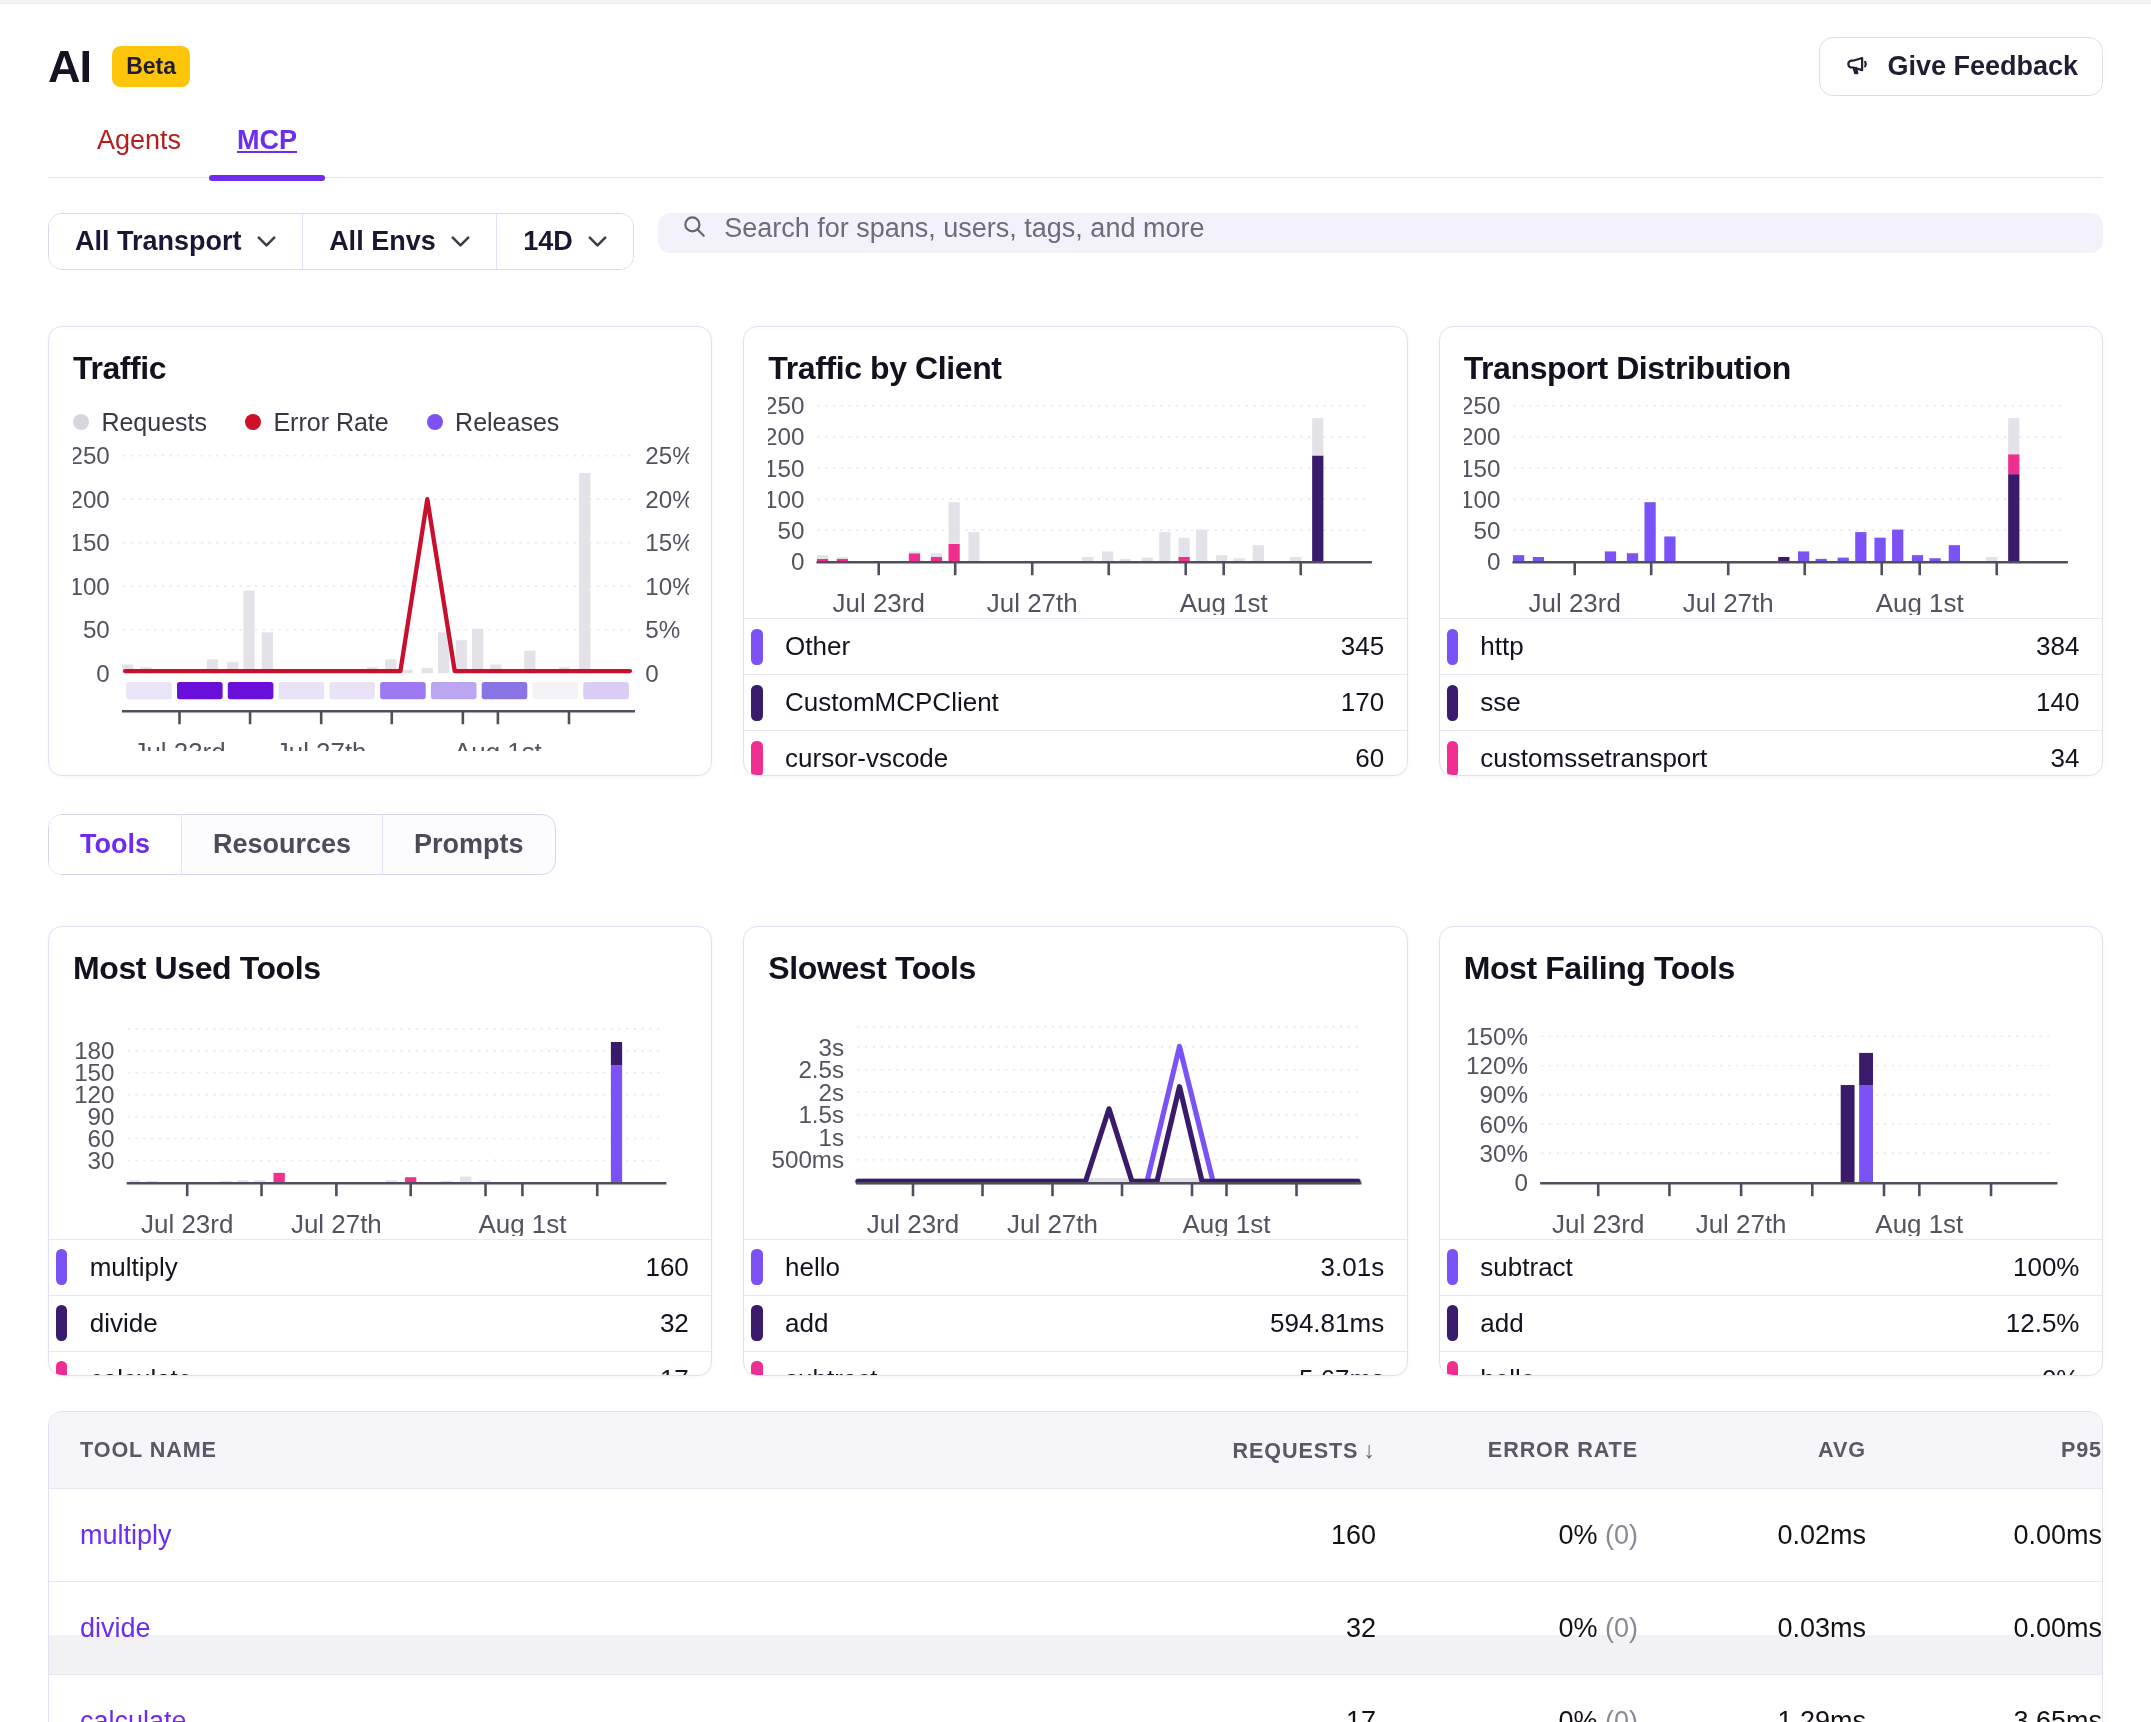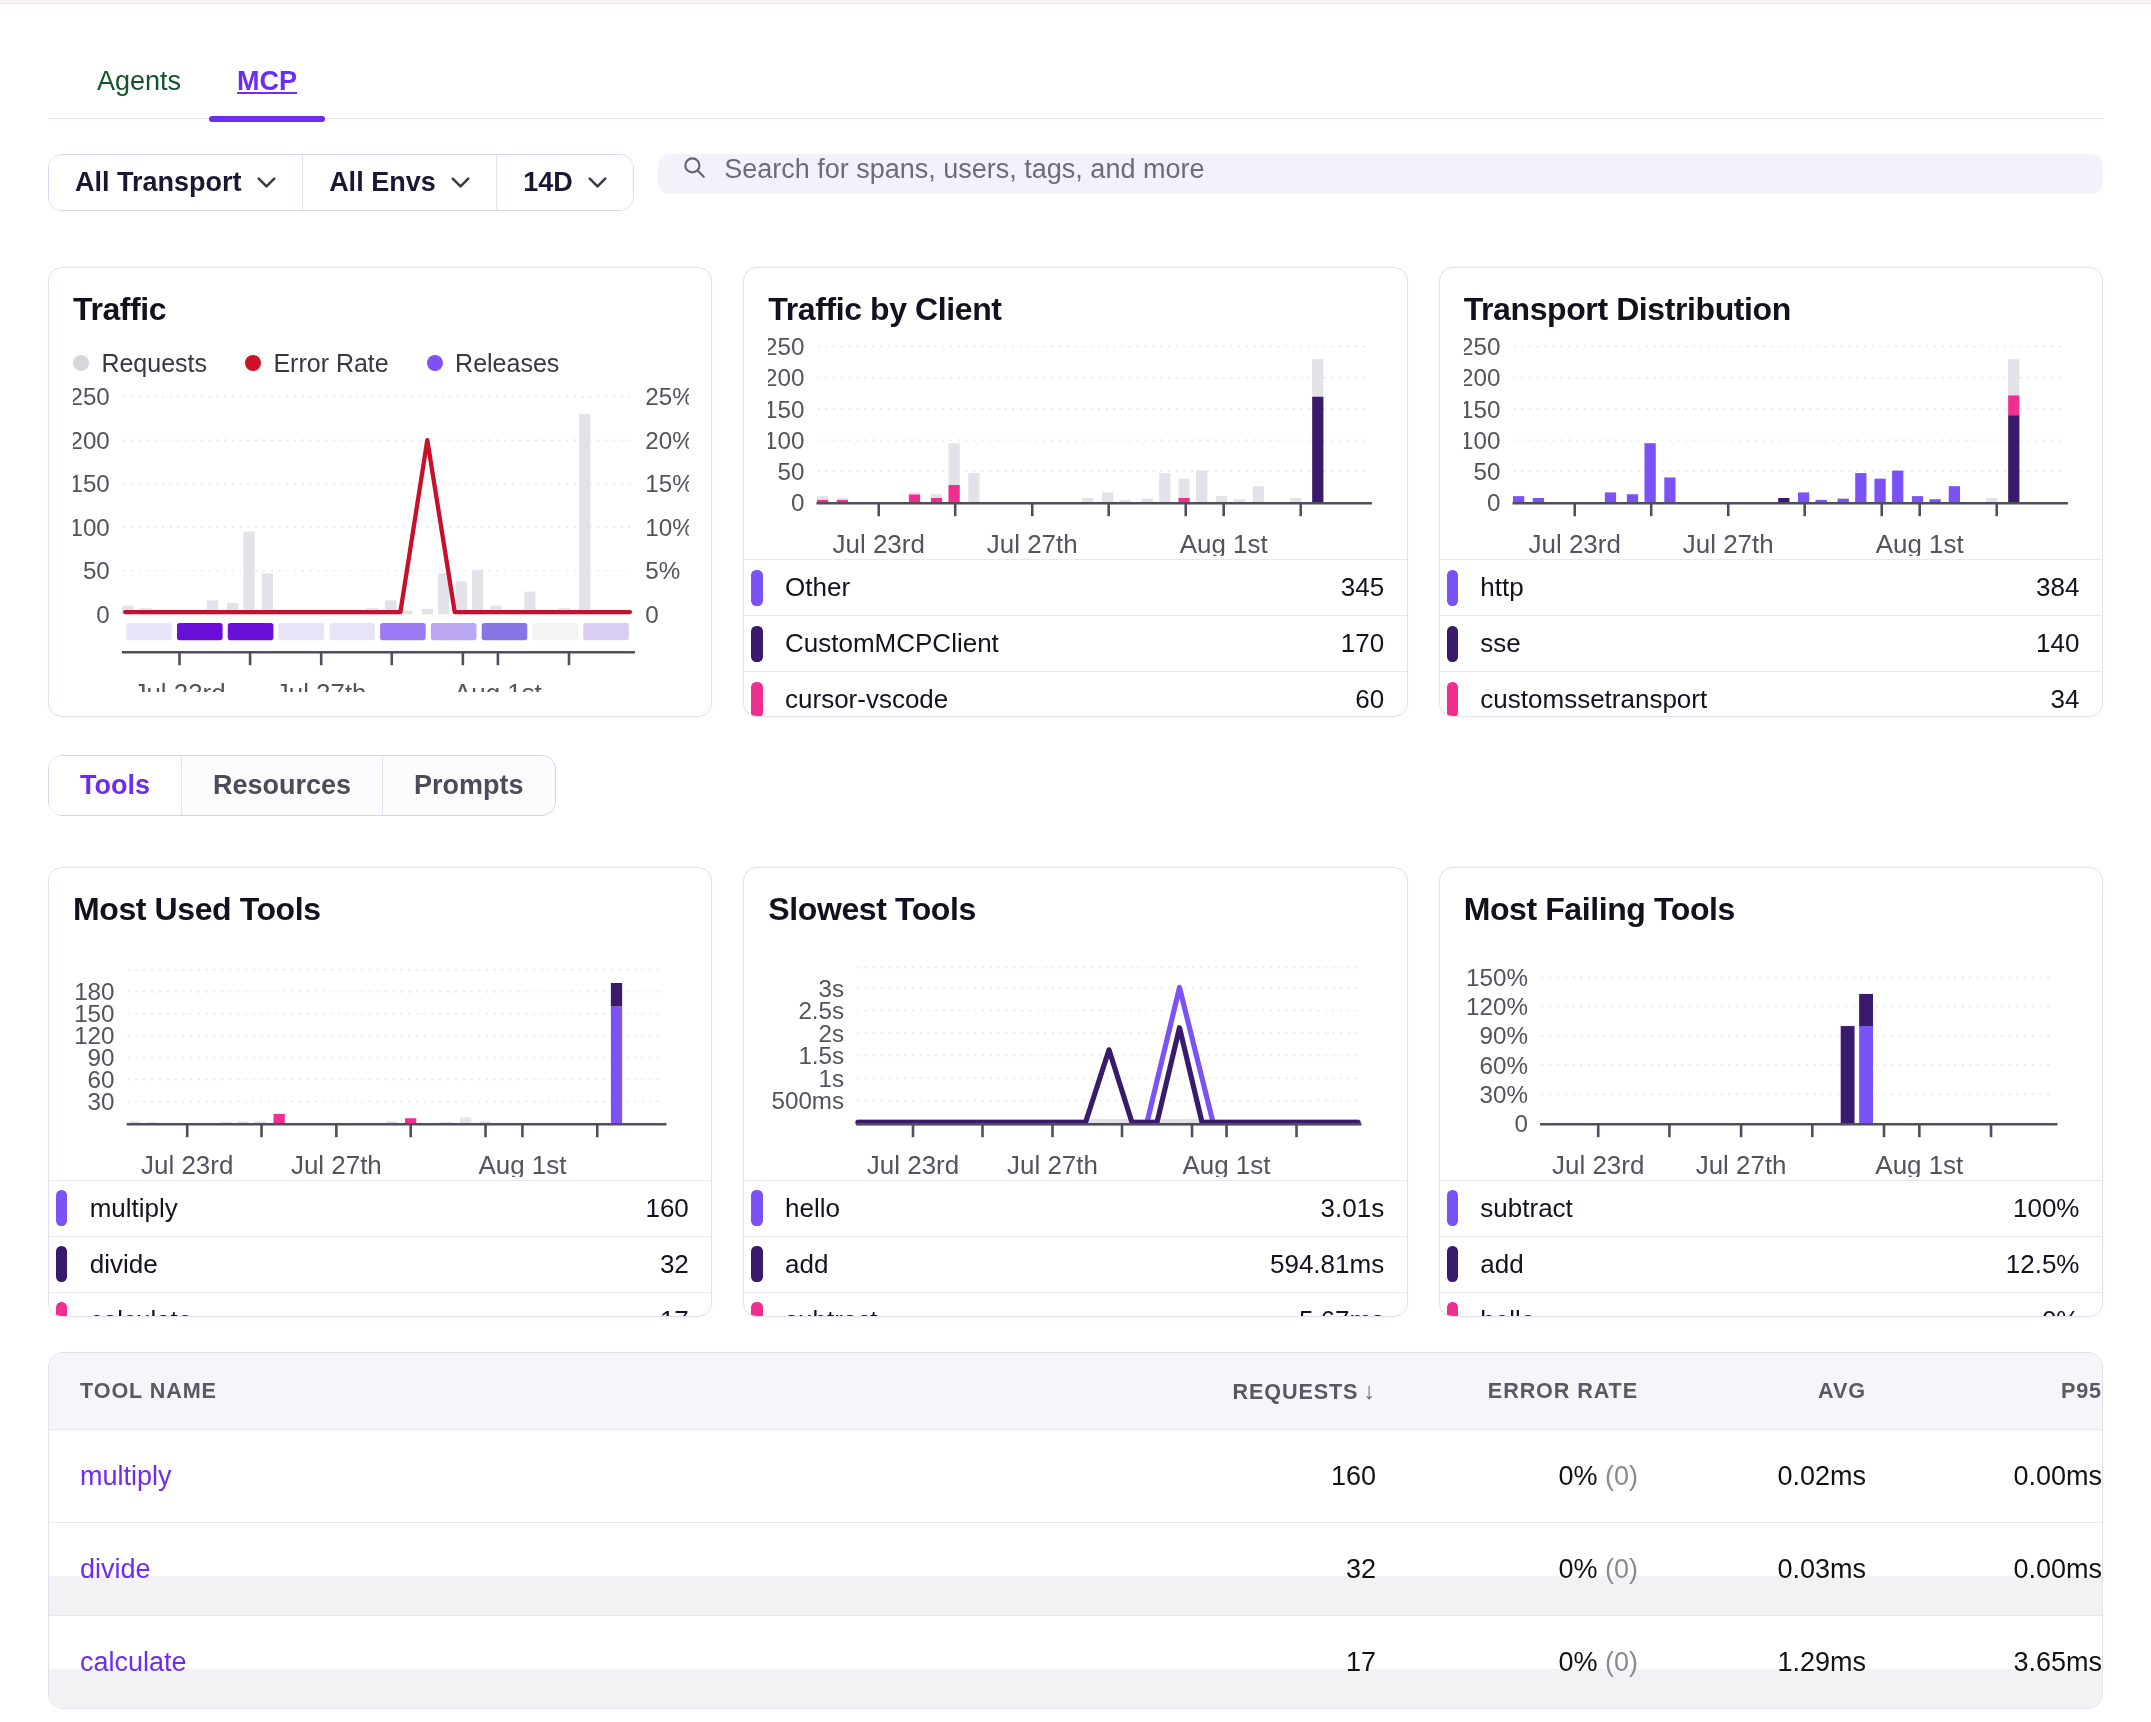--- a/index.html
+++ b/index.html
@@ -11,21 +11,21 @@
   
   .header { padding:33px 48px 0; }
   .header-row { display:flex; align-items:center; }
   .logo { font-size:45px; font-weight:800; color:#171123; letter-spacing:-0.9px; }
   .beta { margin-left:21px; background:#fdc60b; border-radius:8.6px; padding:7px 14px;
     font-size:23px; font-weight:700; color:#231c33; }
   .feedback { margin-left:auto; display:flex; gap:14px; align-items:center;
     border:1.7px solid #e2dcf2; border-radius:14px; padding:13px 24px;
     font-size:27px; font-weight:700; color:#231d34; background:#fff; cursor:pointer; }
   .tabs { display:flex; padding:0 21px; margin-top:29px; border-bottom:1.7px solid #e7e3f2; }
-  .tab { padding:0 28px 21px; font-size:27px; font-weight:500; color:#14532d;
+  .tab { padding:0 28px 21px; font-size:27px; font-weight:500; color:#b91c1c;
     position:relative; cursor:pointer; }
   .tab.active { color:var(--accent); font-weight:700;text-decoration:underline; }
   .tab.active::after { content:""; position:absolute; left:0; right:0; bottom:-3.5px;
     height:6px; border-radius:3.5px; background:var(--accent); }
 
   
   .filters-row { display:flex; gap:24px; padding:35px 48px 0; }
   .filter-group { display:flex; border:1.7px solid #dcd5ee; border-radius:14px;
     overflow:hidden; background:#fff; }
   .filter-btn { display:flex; align-items:center; gap:15.6px; padding:0 26px; height:55px;
@@ -78,20 +78,34 @@
   .muted { color:#8b8894; }
 </style>
 </head>
 <body>
 
 
 
 <div class="top-strip"></div>
 
 <div class="header">
+  <div class="header-row">
+    <div class="logo">AI</div>
+    <div class="beta">Beta</div>
+    <button class="feedback">
+      <span style="display:flex">
+        <svg width="29" height="29" viewBox="0 0 24 24" fill="none" stroke="#231d34" stroke-width="1.8" stroke-linejoin="round" stroke-linecap="round">
+          <path d="M15 5 L15 15 L7.5 12.8 H5.5 A3 3 0 0 1 5.5 7.2 H7.5 Z"></path>
+          <path d="M8 13.2 l1.2 4.4 h1.8 l-1 -4.4"></path>
+          <path d="M17.5 8.2 a3.4 3.4 0 0 1 0 3.6"></path>
+        </svg>
+      </span>
+      <span>Give Feedback</span>
+    </button>
+  </div>
   <div class="tabs">
     <div class="tab">Agents</div>
     <div class="tab active">MCP</div>
   </div>
 </div>
 
 <div class="filters-row">
   <div class="filter-group">
     <button class="filter-btn">
       <span>All Transport</span>

